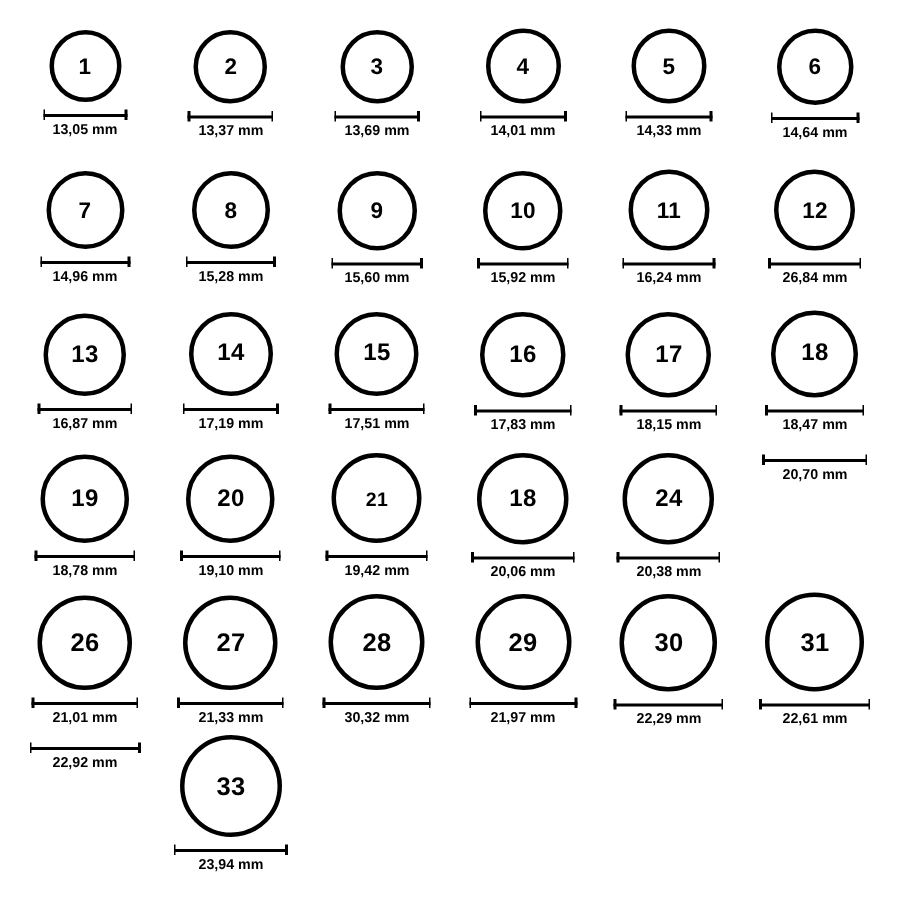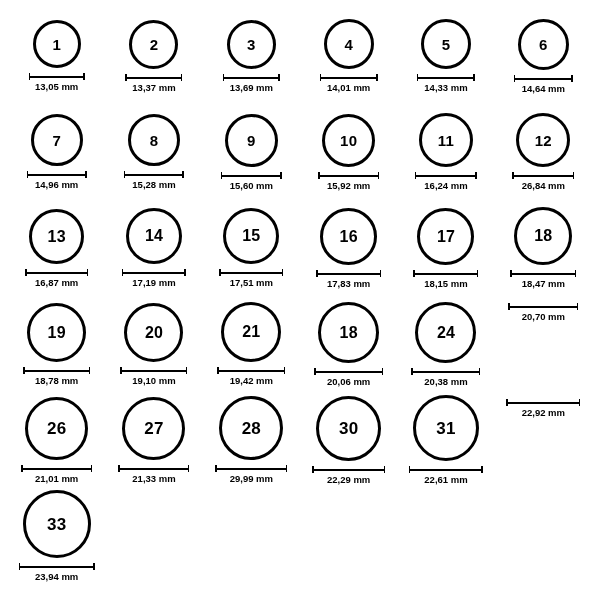--- a/index.html
+++ b/index.html
@@ -345,21 +345,21 @@
           <div class="caliper" style="width: 67px;">
             <div class="bar"></div>
             <div class="tick left"></div>
             <div class="tick right"></div>
           </div>
           <div class="mm">19,10 mm</div>
         </div>
       </div>
       <div class="cell">
         <div class="ring" style="width: 60px; height: 60px; margin-top: 4px;">
-          <span class="ring-label" style="font-size: 16px;">21</span>
+          <span class="ring-label" style="font-size: 13px;">21</span>
         </div>
         <div class="measure">
           <div class="caliper" style="width: 68px;">
             <div class="bar"></div>
             <div class="tick left"></div>
             <div class="tick right"></div>
           </div>
           <div class="mm">19,42 mm</div>
         </div>
       </div>
@@ -428,21 +428,34 @@
       <div class="cell">
         <div class="ring" style="width: 64px; height: 64px; margin-top: 2px;">
           <span class="ring-label" style="font-size: 17px;">28</span>
         </div>
         <div class="measure">
           <div class="caliper" style="width: 72px;">
             <div class="bar"></div>
             <div class="tick left"></div>
             <div class="tick right"></div>
           </div>
-          <div class="mm">29,99 mm</div>
+          <div class="mm">30,32 mm</div>
+        </div>
+      </div>
+      <div class="cell">
+        <div class="ring" style="width: 64px; height: 64px; margin-top: 2px;">
+          <span class="ring-label" style="font-size: 17px;">29</span>
+        </div>
+        <div class="measure">
+          <div class="caliper" style="width: 72px;">
+            <div class="bar"></div>
+            <div class="tick left"></div>
+            <div class="tick right"></div>
+          </div>
+          <div class="mm">21,97 mm</div>
         </div>
       </div>
       <div class="cell">
         <div class="ring" style="width: 65px; height: 65px; margin-top: 2px;">
           <span class="ring-label" style="font-size: 17px;">30</span>
         </div>
         <div class="measure">
           <div class="caliper" style="width: 73px;">
             <div class="bar"></div>
             <div class="tick left"></div>

